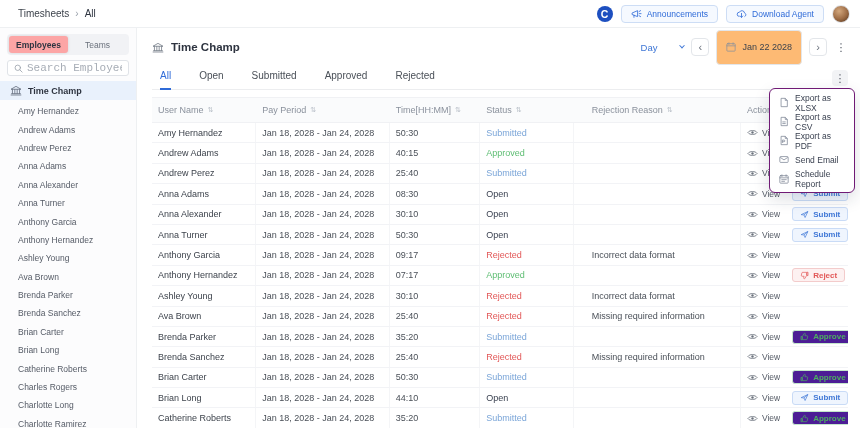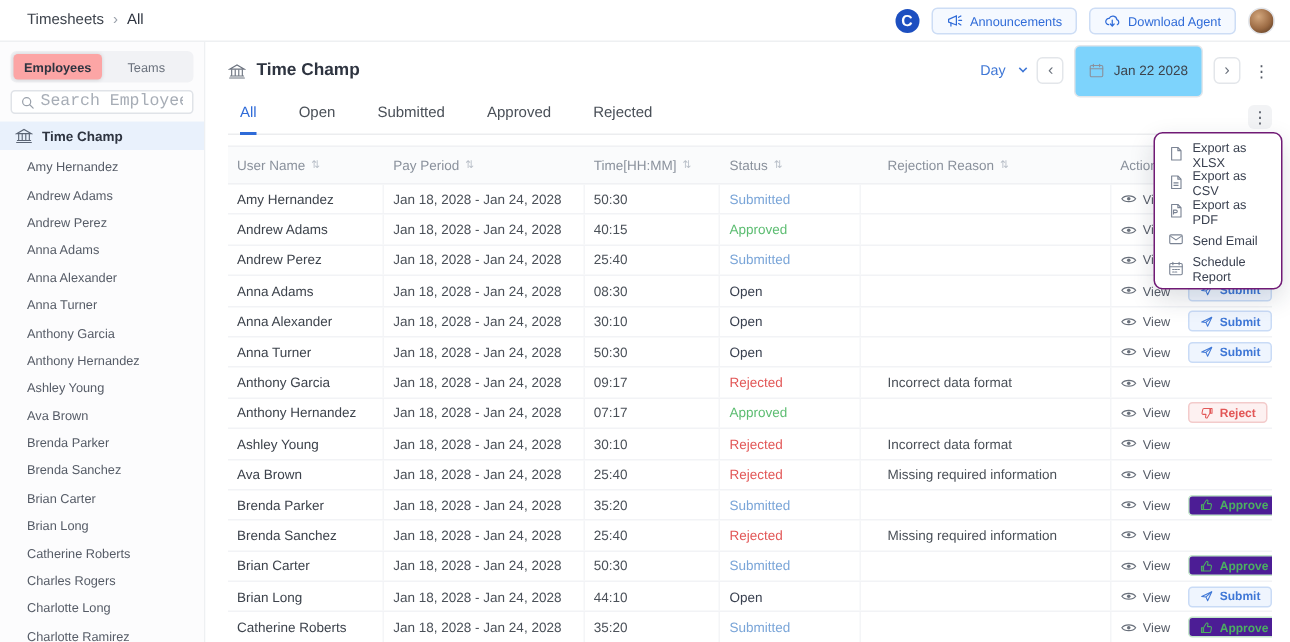--- a/index.html
+++ b/index.html
@@ -42,26 +42,26 @@
   #emp-list { position:absolute; left:0; right:0; top:74px; bottom:0; }
   .emp { height:18.4px; display:flex; align-items:center; padding-left:18px; font-size:8.5px; color:#555b66; }
 
   
   #main { position:absolute; left:137px; top:28px; right:0; bottom:0; background:#fff; overflow:hidden; }
   .main-header { position:absolute; left:15px; right:12px; top:8px; height:22px; display:flex; align-items:center; }
   .title-wrap { display:flex; align-items:center; gap:7px; }
   .title-wrap .icon { color:#6d7480; }
   .page-title { font-size:11.5px; font-weight:bold; color:#2e3440; }
   .controls { margin-left:auto; display:flex; align-items:center; gap:7px; }
-  .day-sel { color:#3f77d6; font-size:9.5px; display:flex; align-items:center; gap:10px; }
+  .day-sel { color:#3f77d6; font-size:9.5px; display:flex; align-items:center; gap:23px; }
   .chev-down { width:4px; height:4px; border-right:1px solid currentColor; border-bottom:1px solid currentColor;
     transform:rotate(45deg) translate(-1px,-1px); }
   .nav-btn { width:18px; height:18px; border:1px solid #e3e6ea; border-radius:4px; background:#fff;
     display:grid; place-items:center; font-size:11px; color:#6a717c; line-height:1; }
-  .date-box { height:35px; border:1px solid #e3e6ea; border-radius:4px; background:#7dd3fc;
+  .date-box { height:35px; border:1px solid #e3e6ea; border-radius:4px; background:#fdba74;
     display:flex; align-items:center; gap:6px; padding:0 9px; font-size:9px; color:#3d434c; }
   .date-box .icon { color:#8a919c; }
   .kebab { font-size:11px; color:#555b66; width:14px; text-align:center; }
 
   .tabs-row { position:absolute; left:15px; right:12px; top:40px; height:22px;
     border-bottom:1px solid #ecedef; display:flex; align-items:flex-end; padding-left:8px; }
   .tab { padding-bottom:7px; margin-right:28px; font-size:10px; color:#4a5058; }
   .tab.active { color:#2f6bd8; border-bottom:2px solid #2f6bd8; margin-bottom:-1px; }
   .tab-kebab-btn { position:absolute; right:12px; top:42px; width:16px; height:16px; background:#f2f3f5;
     border-radius:4px; display:grid; place-items:center; font-size:11px; color:#555b66; }

